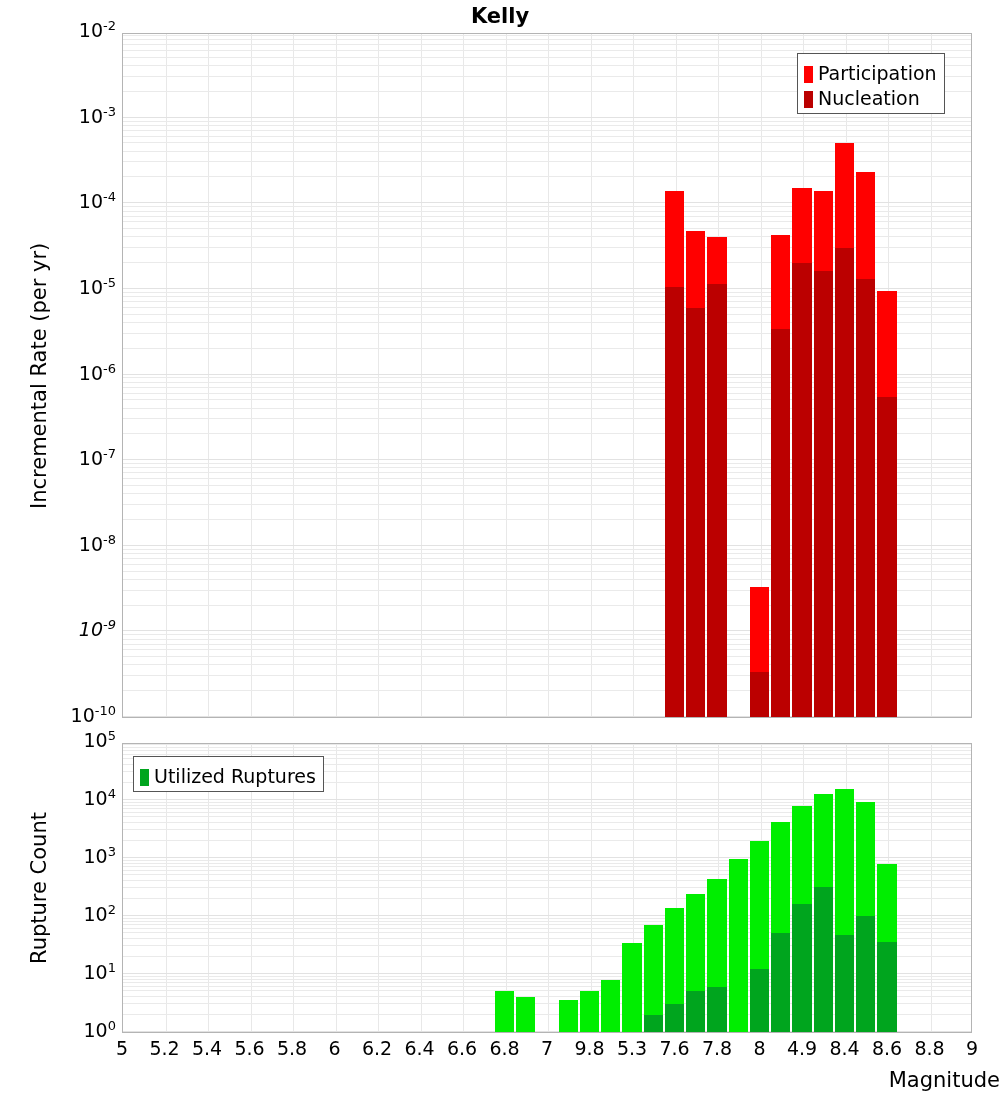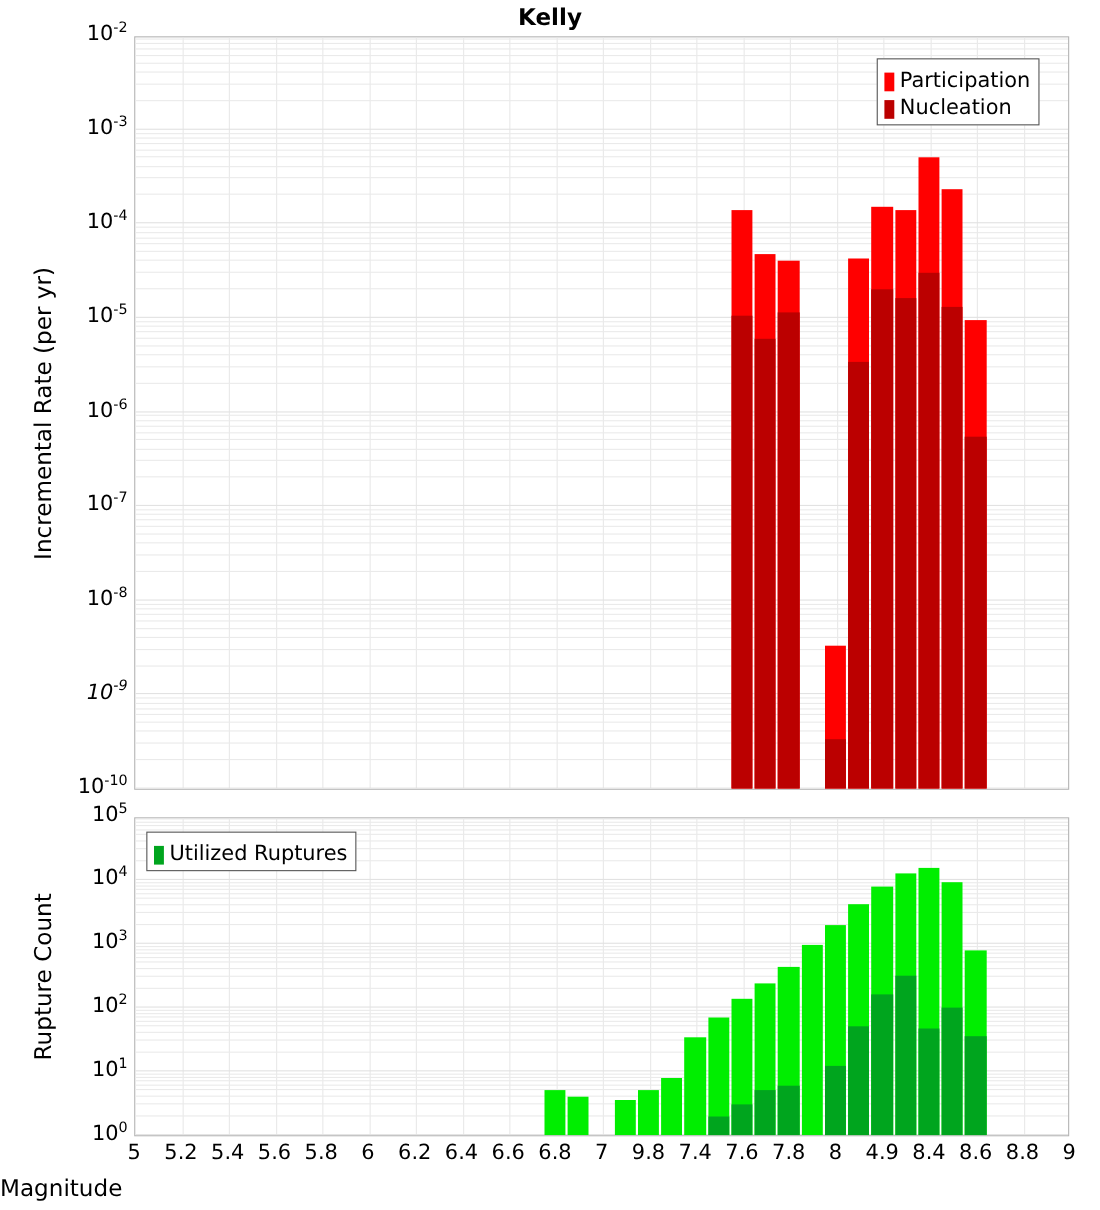--- a/index.html
+++ b/index.html
@@ -67,21 +67,21 @@
     text-align: center;
     font-size: 19px;
     color: #000;
     white-space: nowrap;
     font-family: "DejaVu Sans", sans-serif;
   }
 
   .axis-title-x {
     position: absolute;
     left: 0; right: 0;
-    text-align: left;
+    text-align: right;
     font-size: 21px;
     color: #000;
   }
   .axis-title-y {
     position: absolute;
     font-size: 21px;
     color: #000;
     white-space: nowrap;
     transform-origin: 0 0;
     transform: rotate(-90deg);
@@ -448,21 +448,21 @@
       <div class="xlab" style="left: 167px; width: 80px; top: 1037px;">5.4</div>
       <div class="xlab" style="left: 209.5px; width: 80px; top: 1037px;">5.6</div>
       <div class="xlab" style="left: 252px; width: 80px; top: 1037px;">5.8</div>
       <div class="xlab" style="left: 294.5px; width: 80px; top: 1037px;">6</div>
       <div class="xlab" style="left: 337px; width: 80px; top: 1037px;">6.2</div>
       <div class="xlab" style="left: 379.5px; width: 80px; top: 1037px;">6.4</div>
       <div class="xlab" style="left: 422px; width: 80px; top: 1037px;">6.6</div>
       <div class="xlab" style="left: 464.5px; width: 80px; top: 1037px;">6.8</div>
       <div class="xlab" style="left: 507px; width: 80px; top: 1037px;">7</div>
       <div class="xlab" style="left: 549.5px; width: 80px; top: 1037px;">9.8</div>
-      <div class="xlab" style="left: 592px; width: 80px; top: 1037px;">7.4</div>
+      <div class="xlab" style="left: 592px; width: 80px; top: 1037px;">5.3</div>
       <div class="xlab" style="left: 634.5px; width: 80px; top: 1037px;">7.6</div>
       <div class="xlab" style="left: 677px; width: 80px; top: 1037px;">7.8</div>
       <div class="xlab" style="left: 719.5px; width: 80px; top: 1037px;">8</div>
       <div class="xlab" style="left: 762px; width: 80px; top: 1037px;">4.9</div>
       <div class="xlab" style="left: 804.5px; width: 80px; top: 1037px;">8.4</div>
       <div class="xlab" style="left: 847px; width: 80px; top: 1037px;">8.6</div>
       <div class="xlab" style="left: 889.5px; width: 80px; top: 1037px;">8.8</div>
       <div class="xlab" style="left: 932px; width: 80px; top: 1037px;">9</div>
     </div>
   <div class="axis-title-x" style="top:1068px;">Magnitude</div>

